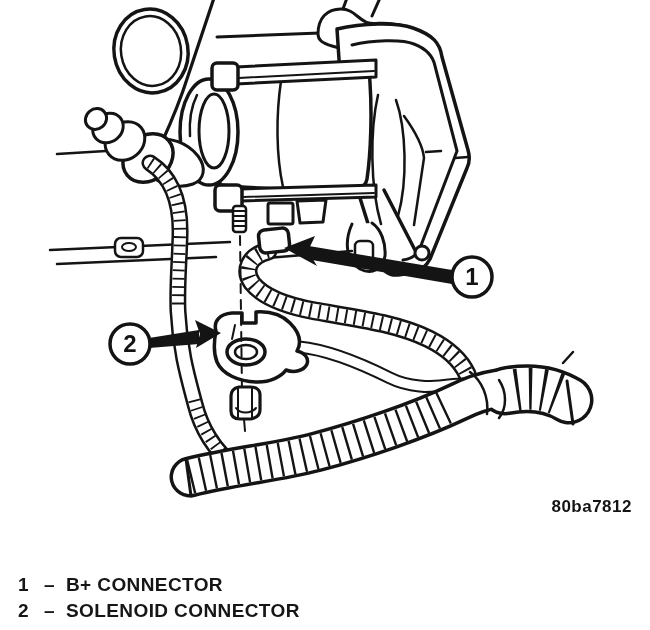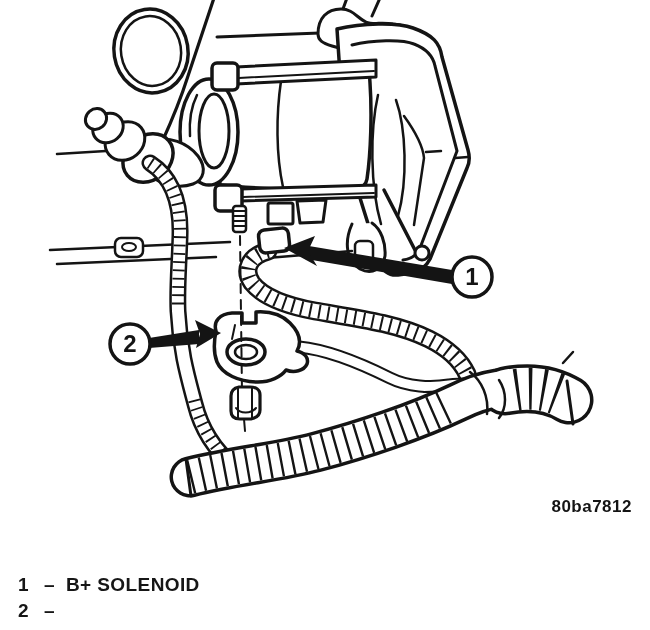--- a/index.html
+++ b/index.html
@@ -173,21 +173,22 @@
 
   <text class="callout-text" x="472" y="285" text-anchor="middle">1</text>
   <text class="callout-text" x="130" y="352" text-anchor="middle">2</text>
   <text class="figcode" x="632" y="512" text-anchor="end">80ba7812</text>
 </svg>
 
   <div class="legend">
     <div class="legend-row">
       <span class="legend-num">1</span>
       <span class="legend-dash">–</span>
-      <span class="legend-label">B+ SOLENOID</span>
+      <span class="legend-label">B+ CONNECTOR</span>
     </div>
     <div class="legend-row">
       <span class="legend-num">2</span>
       <span class="legend-dash">–</span>
+      <span class="legend-label">SOLENOID CONNECTOR</span>
     </div>
   </div>
 
 </div>
 
 </body></html>

